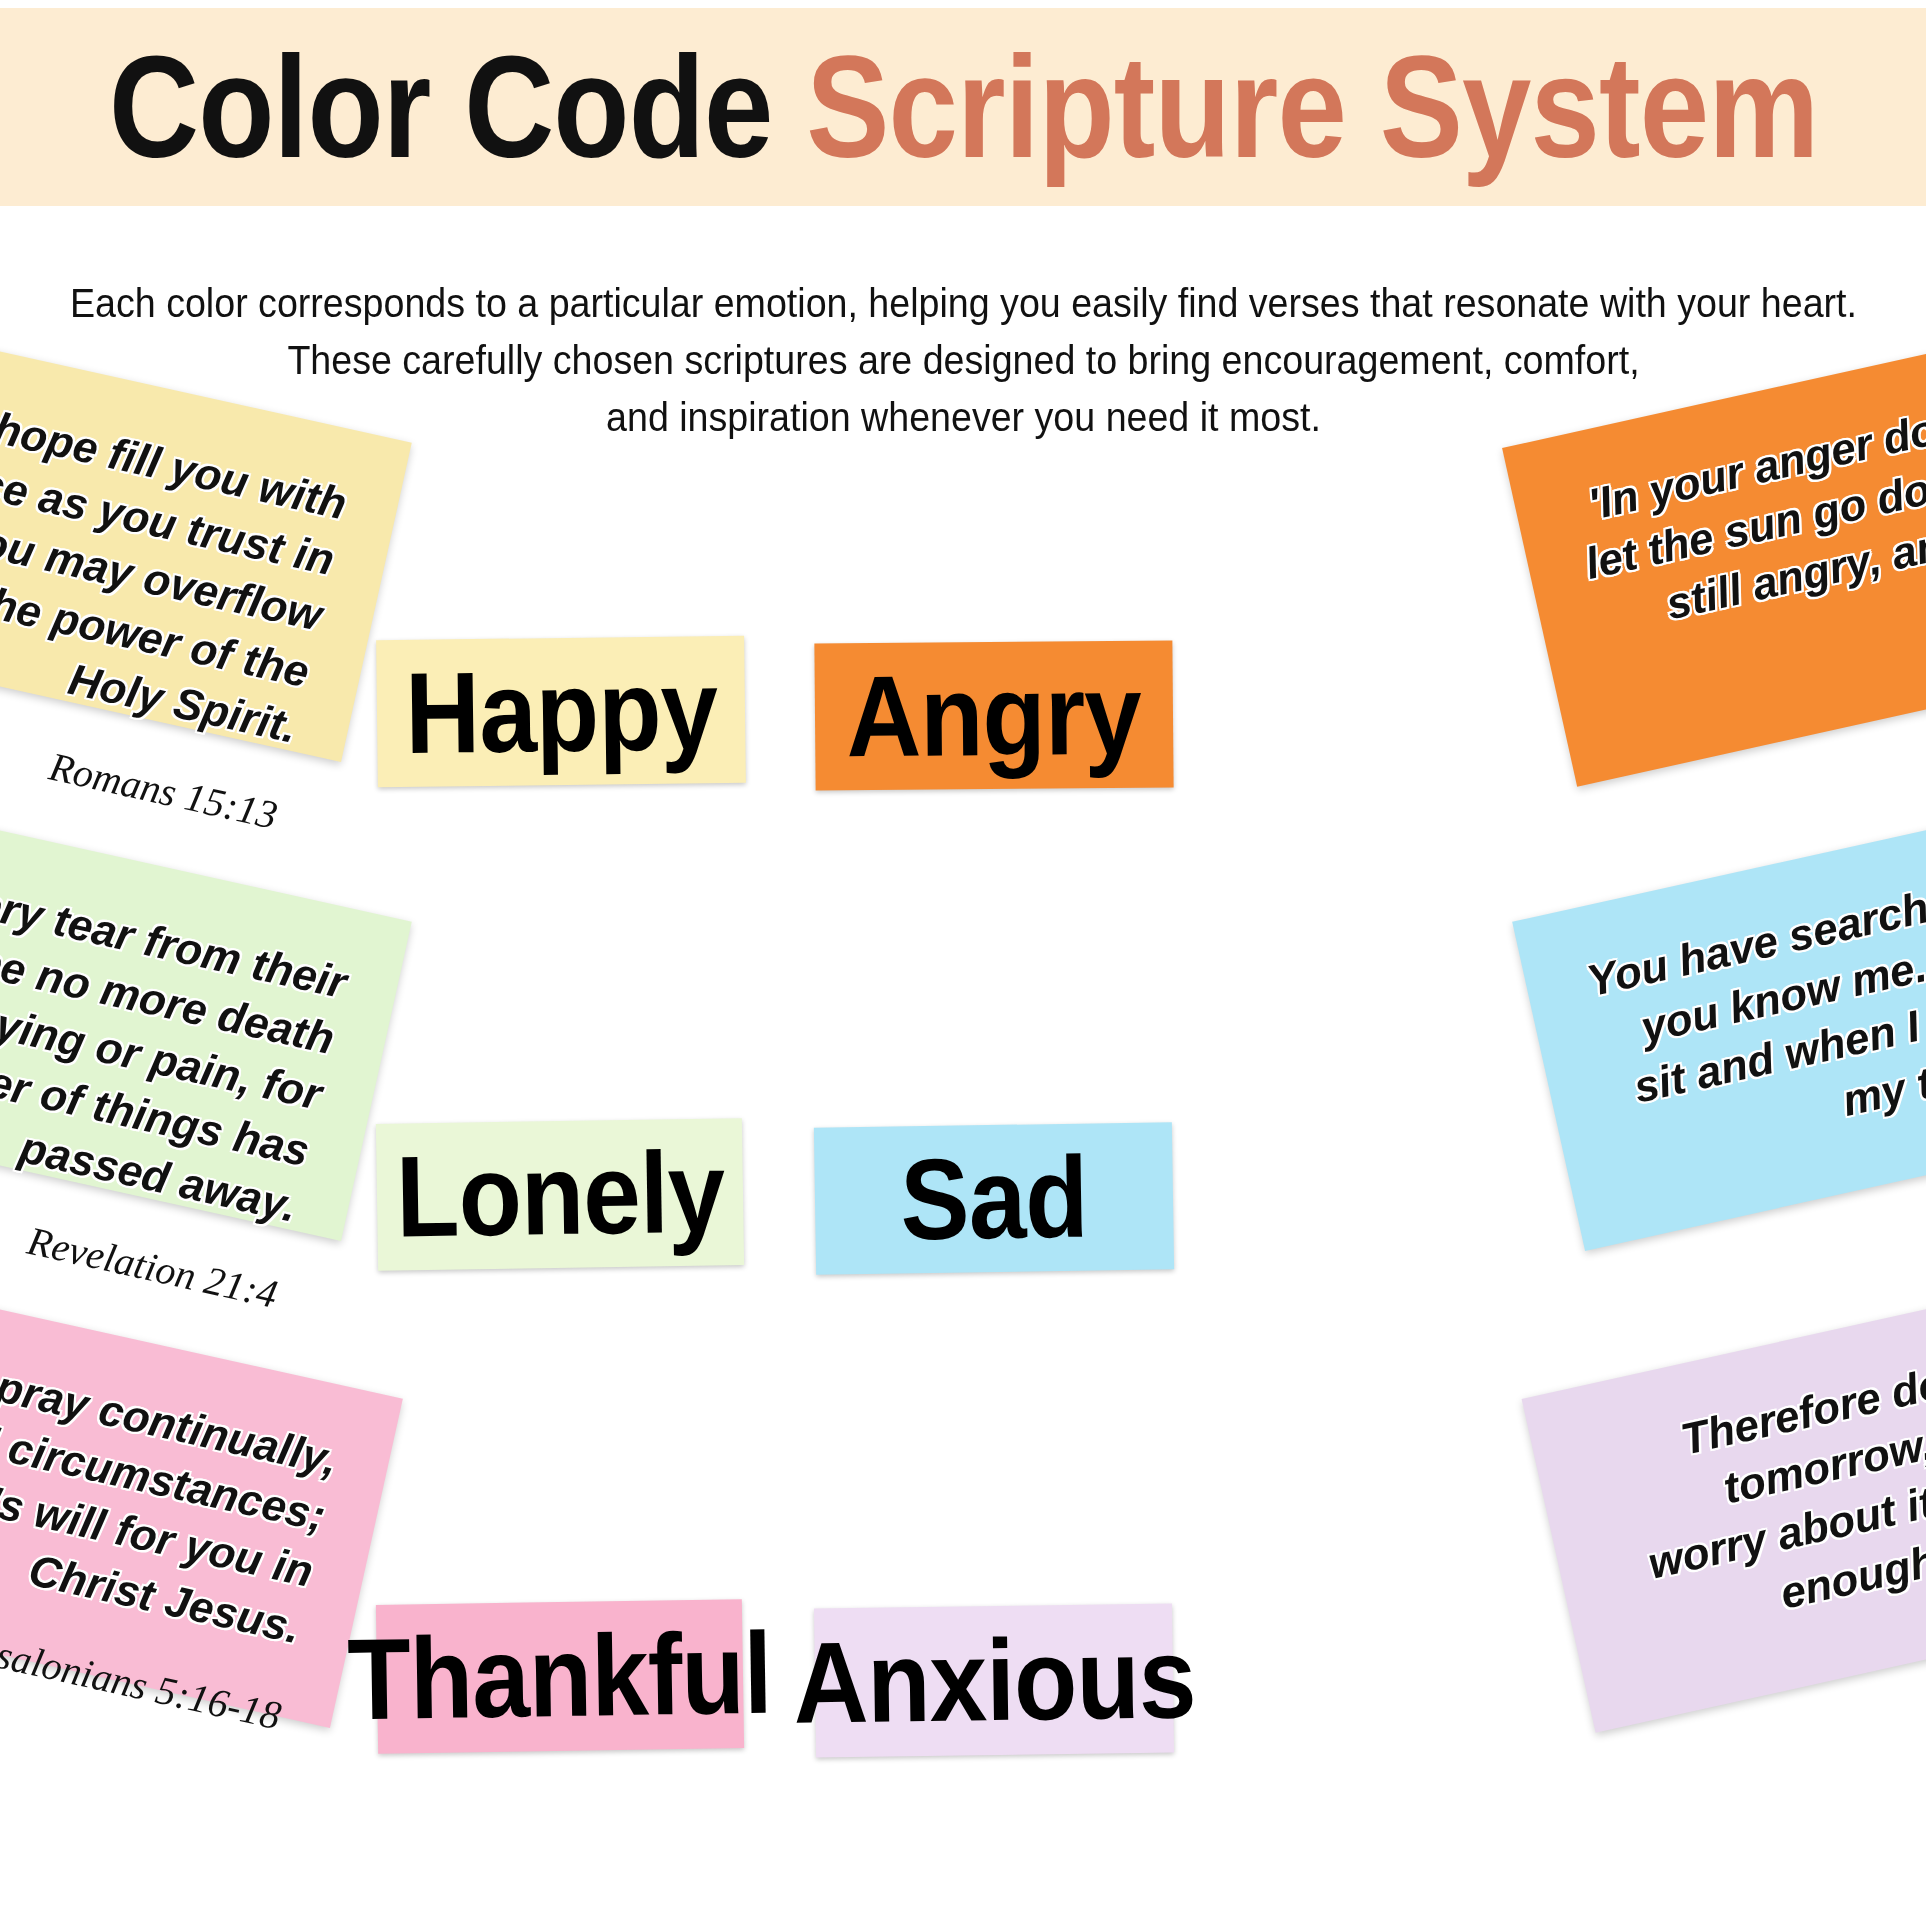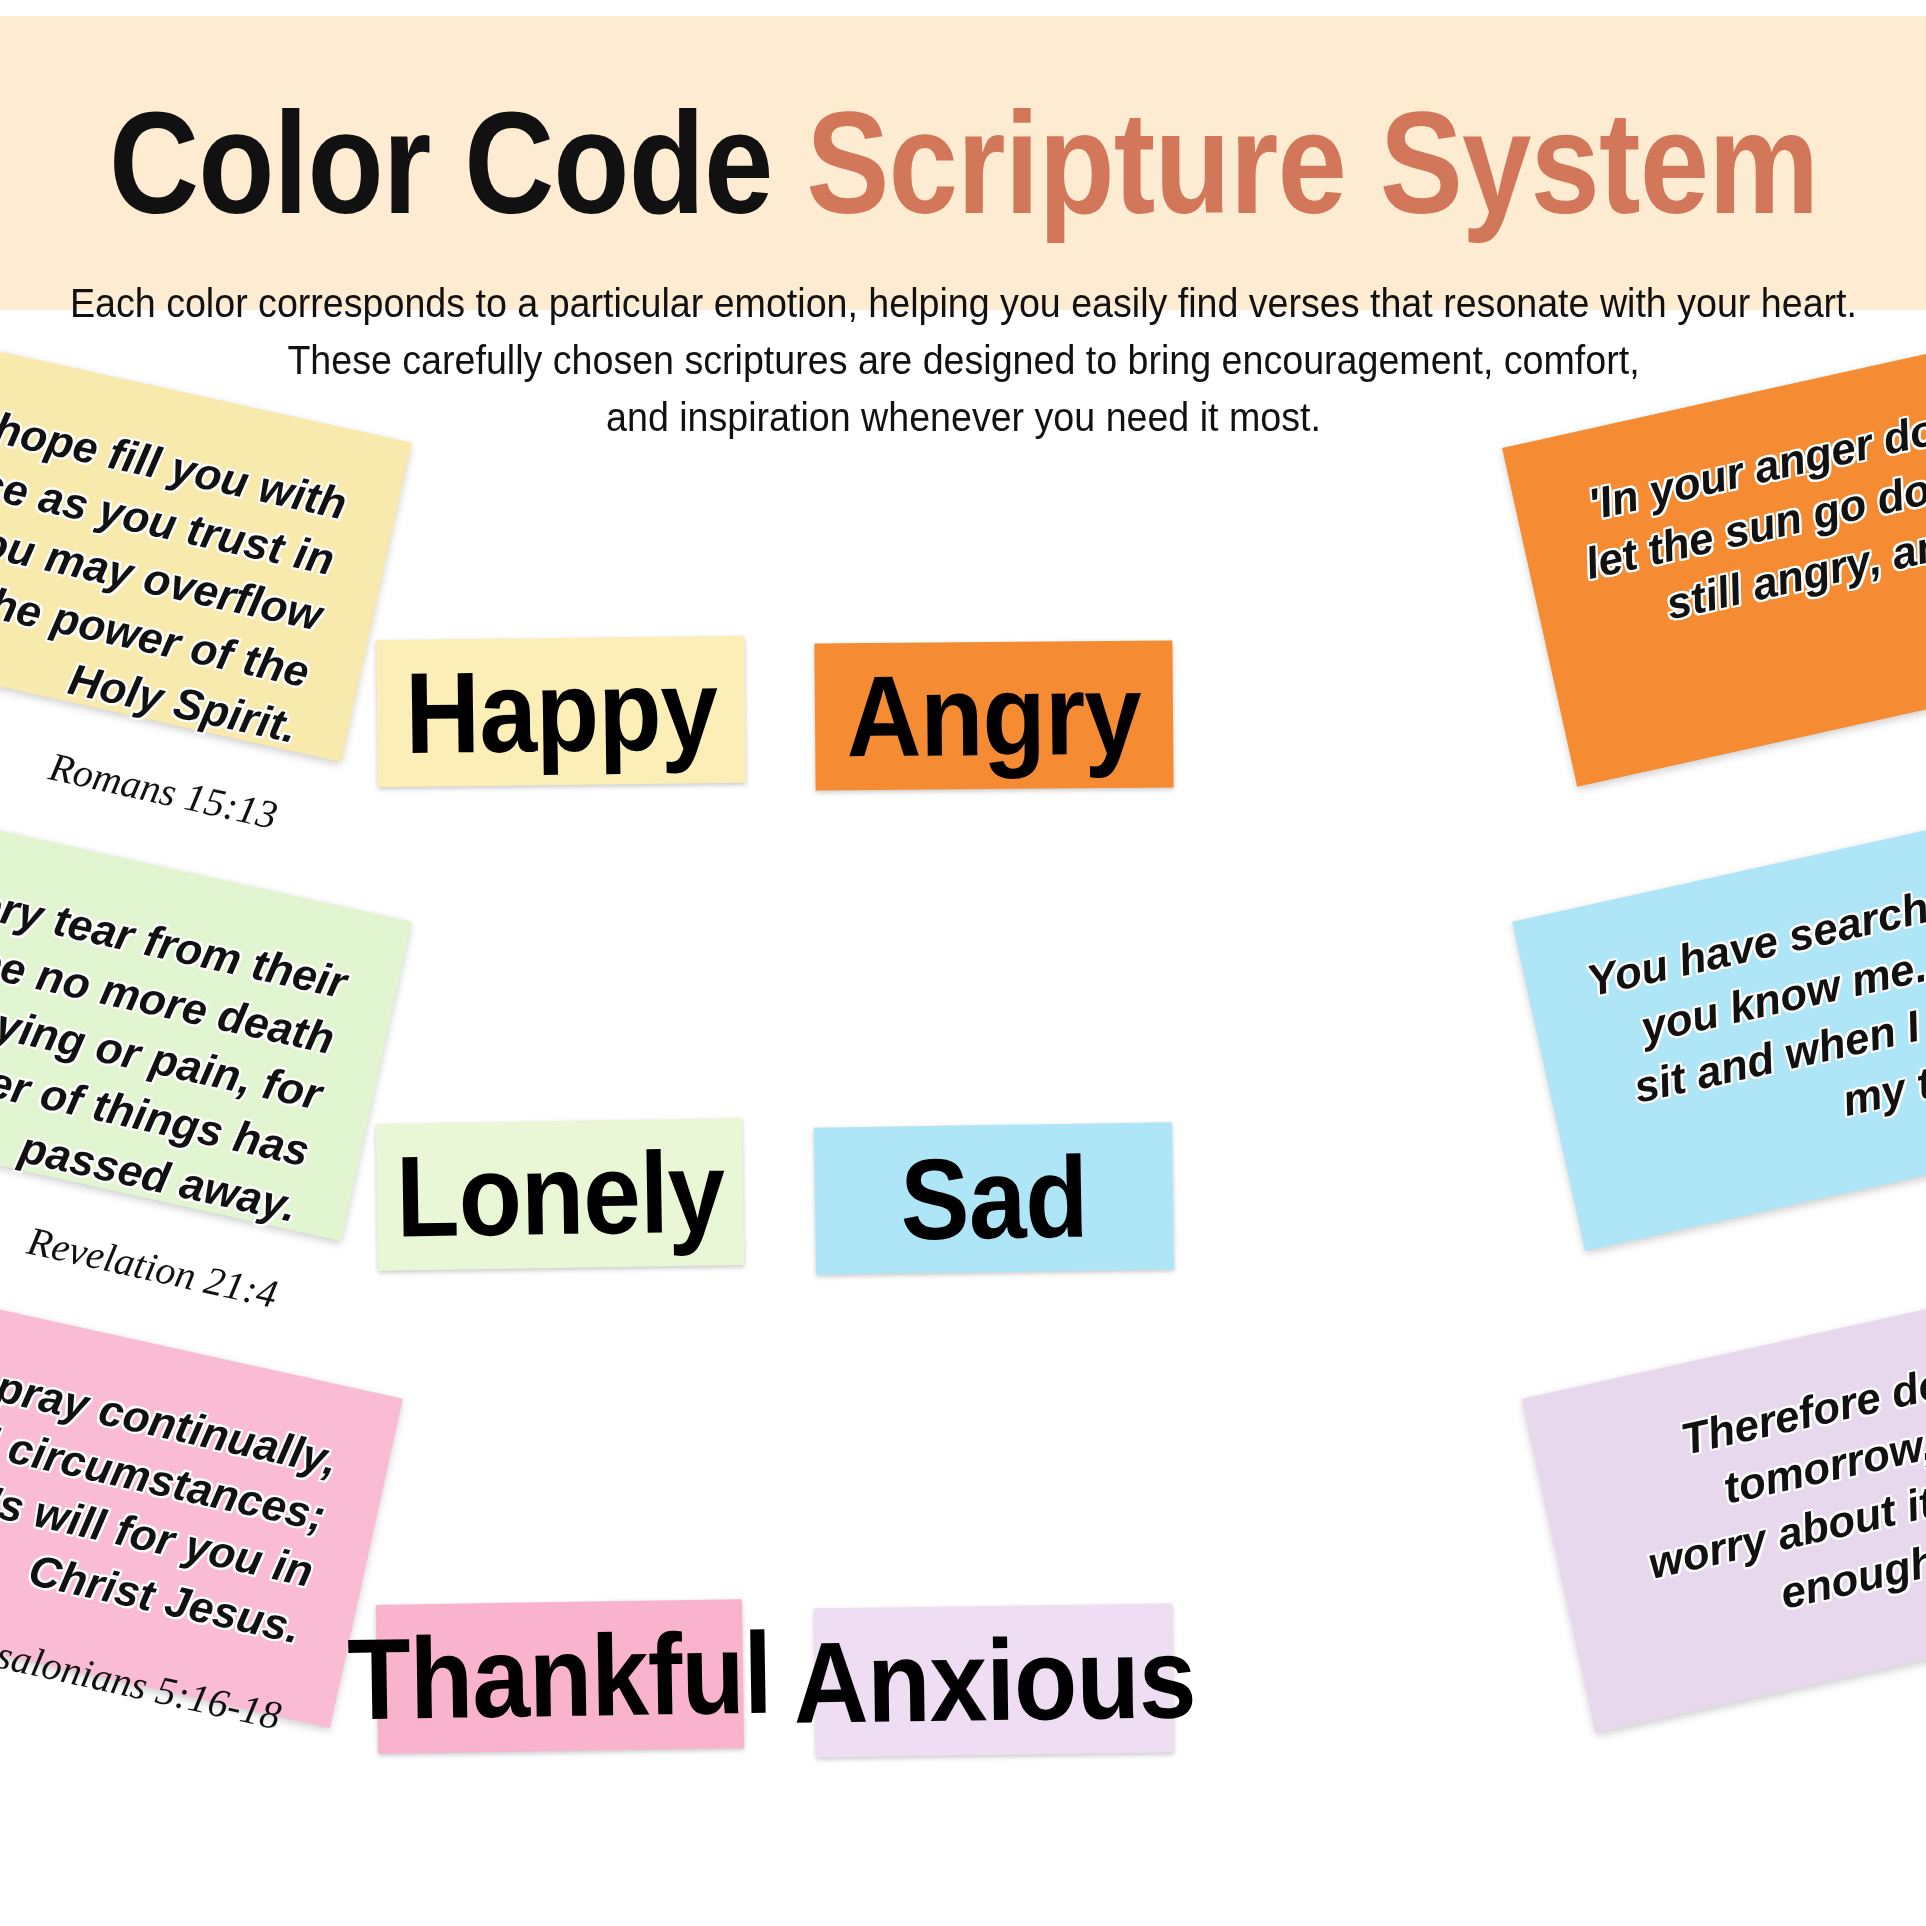--- a/index.html
+++ b/index.html
@@ -7,21 +7,21 @@
     width:1927px;height:1927px;
     background:#ffffff;
     font-family:"Liberation Sans", sans-serif;
     overflow:hidden;
     position:relative;
   }
   #stage{position:absolute;inset:0;overflow:hidden;}
 
   
   .header-band{
-    position:absolute;left:0;top:16px;width:1927px;height:294px;
+    position:absolute;left:0;top:8px;width:1927px;height:198px;
     background:#fdecd2;
     display:flex;align-items:center;justify-content:center;
     overflow:hidden;
   }
   .title{
     font-family:"Liberation Sans Narrow","Liberation Sans",sans-serif;
     font-weight:700;
     font-size:145px;
     letter-spacing:-1px;
     white-space:nowrap;

